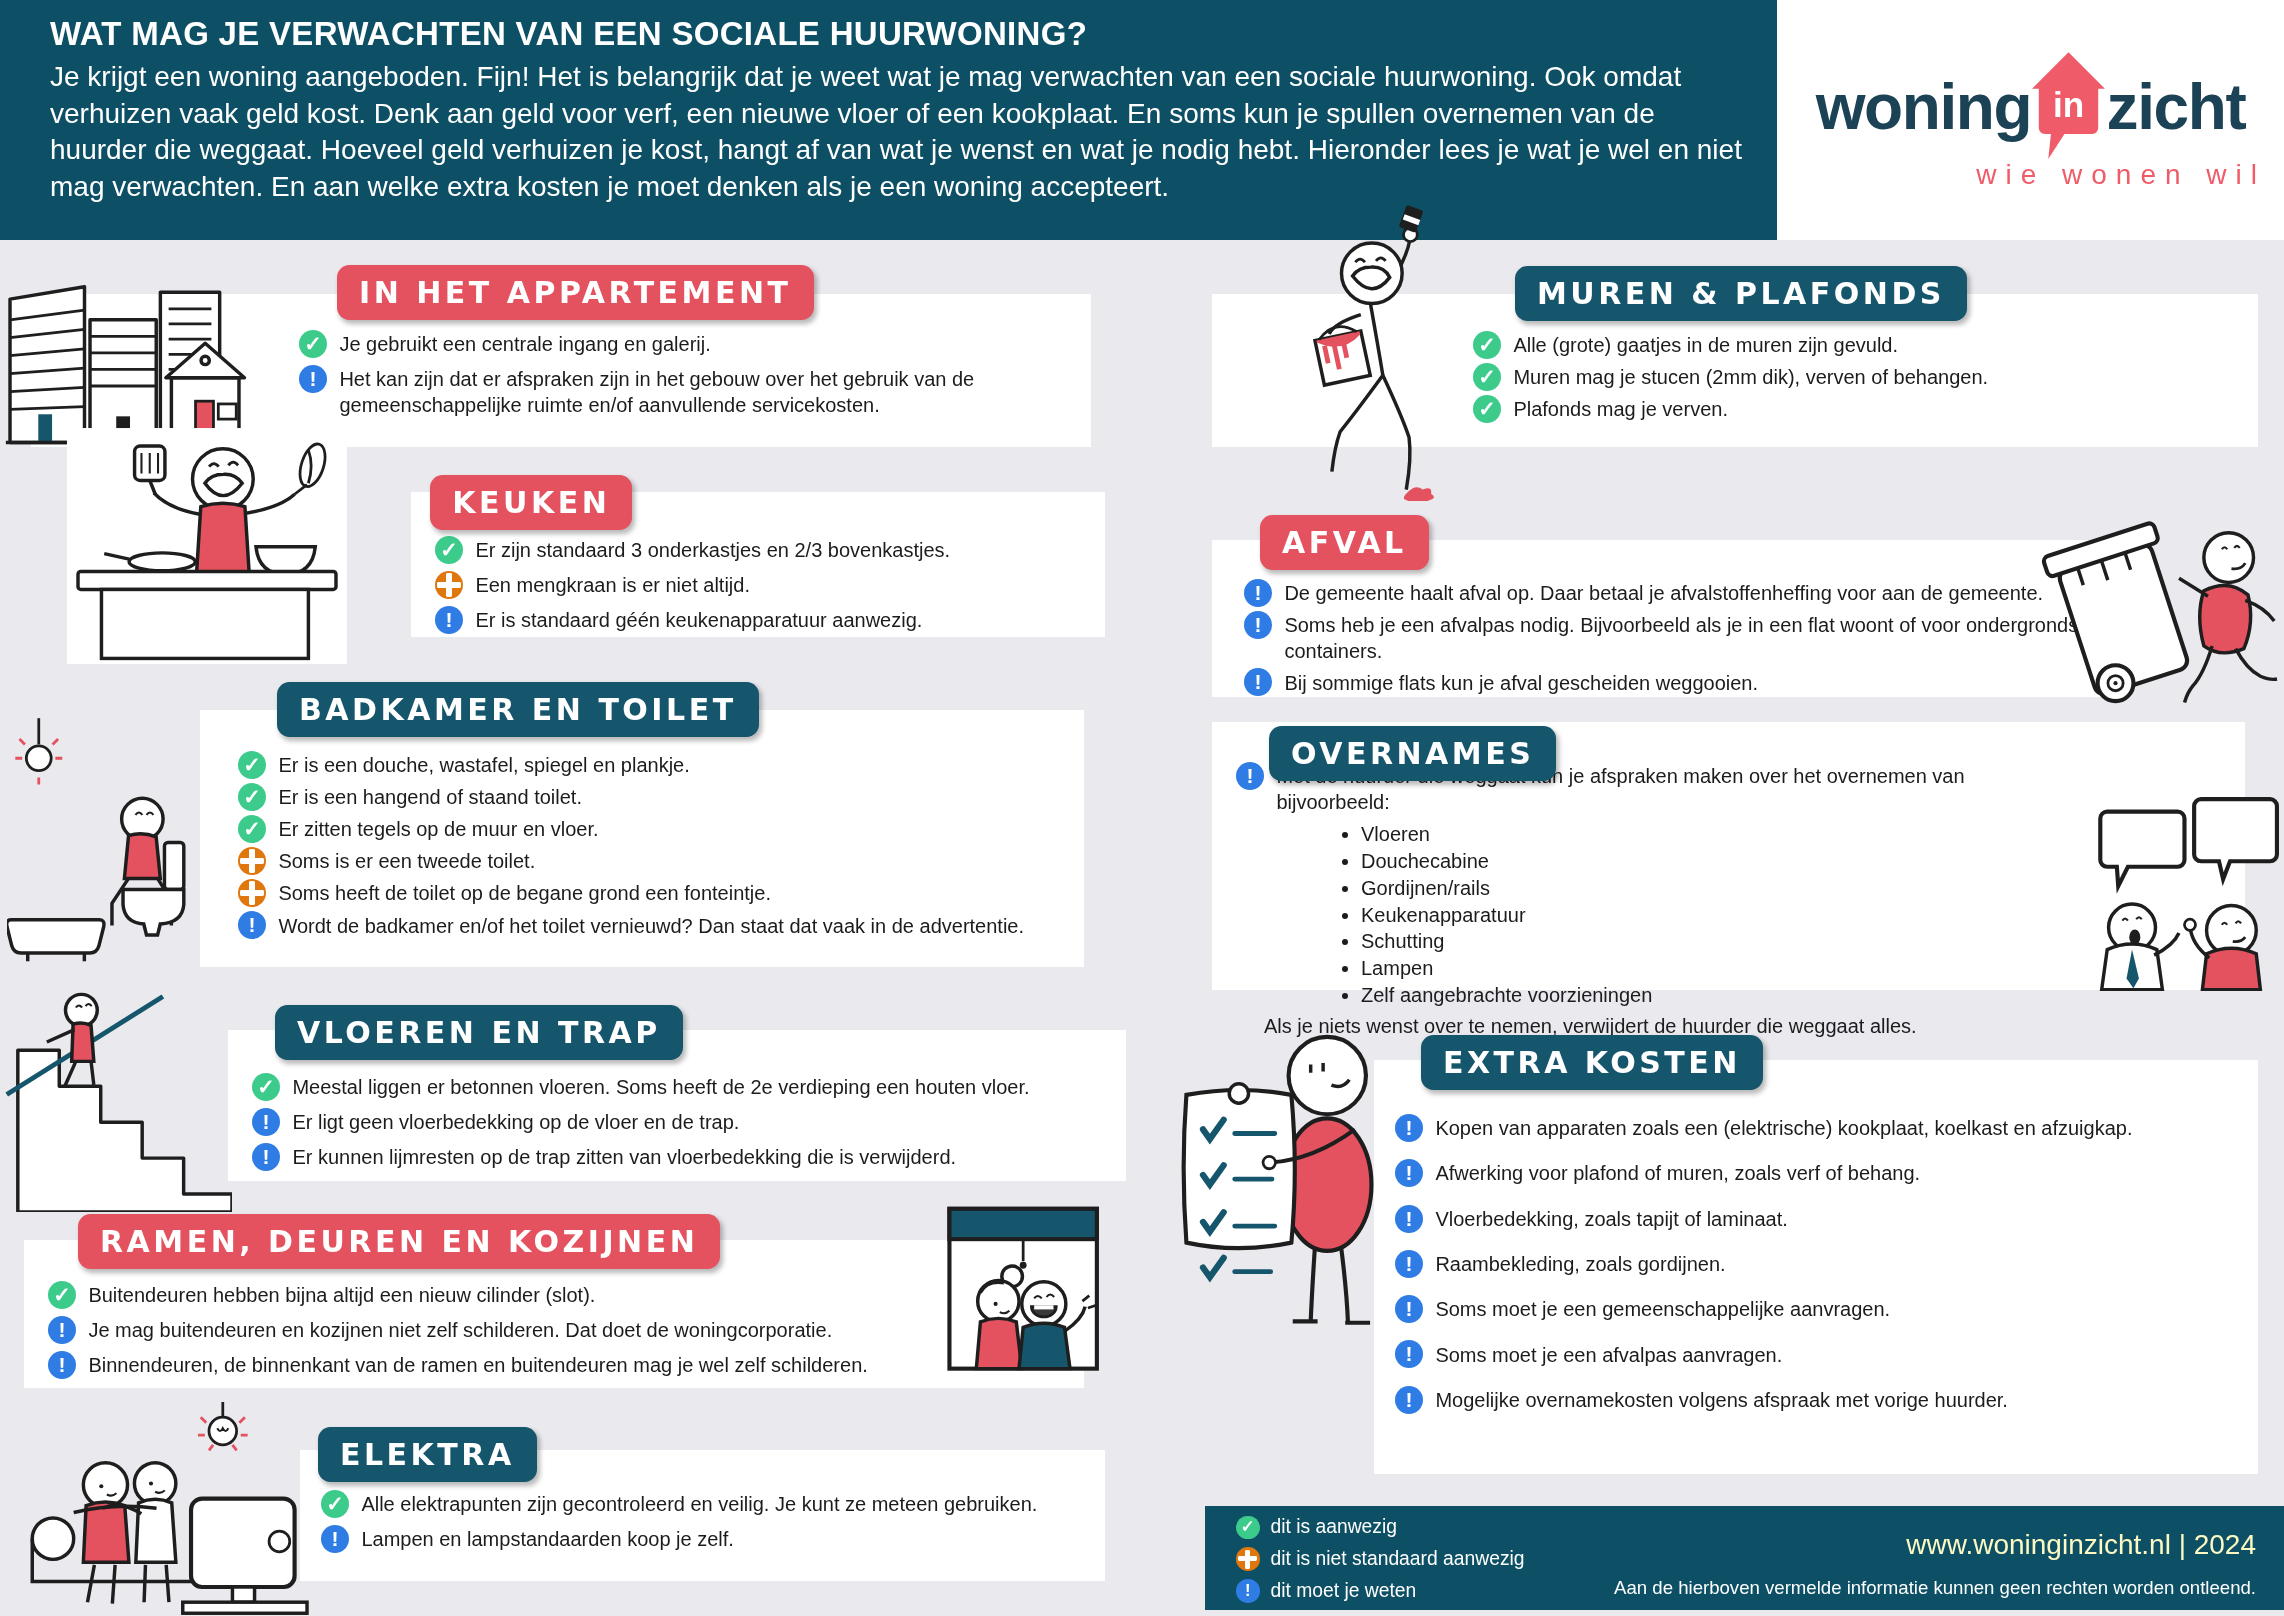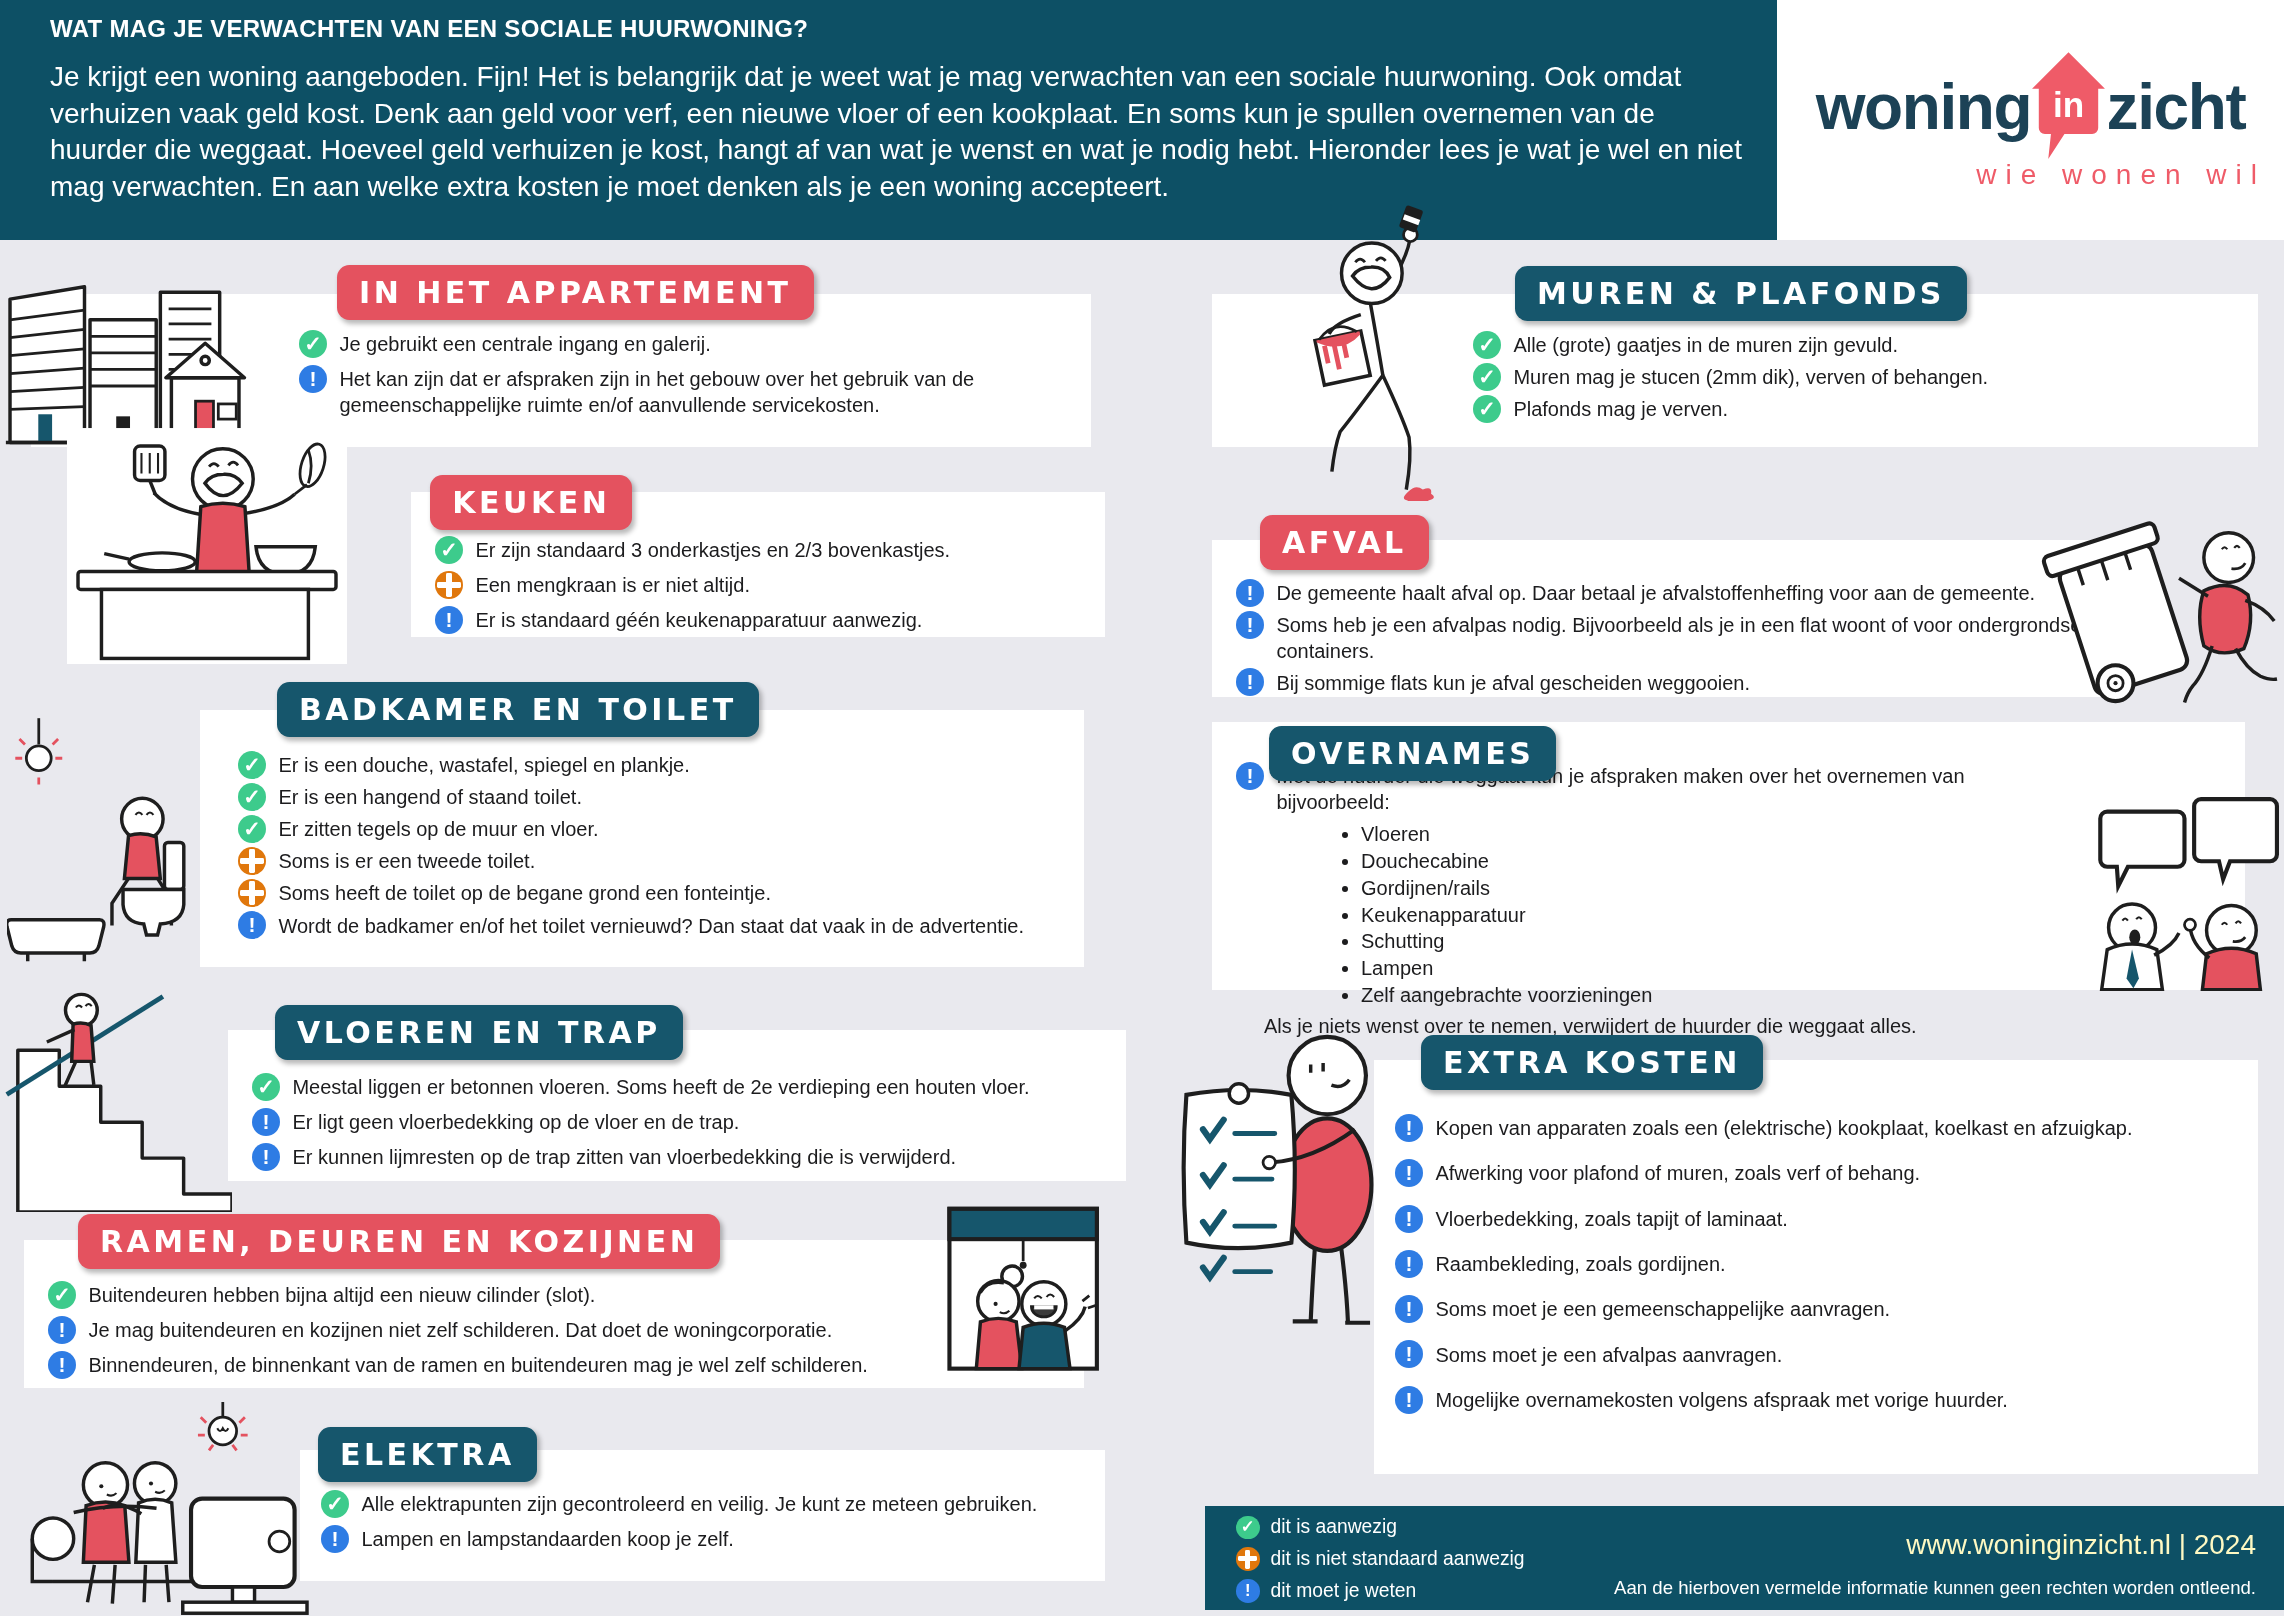--- a/index.html
+++ b/index.html
@@ -1,21 +1,21 @@
 <!DOCTYPE html>
 <html style="--bg: #E9E9EE; --header_teal: #0D5065; --badge_teal: #16566C; --badge_red: #E4525F; --green: #3DCB8C; --blue: #2E7CE4; --orange: #E0770C; --text: #1C1C1E; --logo_navy: #1C4256; --logo_red: #EF5B68;font-size:11px"><head>
 <meta charset="utf-8">
 <style>
   html,body{margin:0;padding:0;background:#cfcfd6;}
   .stage{position:relative;width:2284px;height:1616px;background:var(--bg,#E9E9EE);overflow:hidden;
          font-family:"Liberation Sans", sans-serif;color:var(--text,#1c1c1e);}
 
   
   .header{position:absolute;left:0;top:0;width:2284px;height:240px;background:var(--header_teal,#0D5065);}
-  .header .title{position:absolute;left:50px;top:15px;font-size:24px;font-weight:bold;color:#fff;letter-spacing:0.3px;}
+  .header .title{position:absolute;left:50px;top:15px;font-size:33px;font-weight:bold;color:#fff;letter-spacing:0.3px;}
   .header .intro{position:absolute;left:50px;top:59px;width:1706px;font-size:28px;line-height:1.31;color:#ffffff;}
   .logo-panel{position:absolute;left:1777px;top:0;width:507px;height:240px;background:#fff;
               display:flex;flex-direction:column;align-items:center;justify-content:center;}
   .logo-row{display:flex;align-items:center;}
   .logo-word{font-size:64px;font-weight:bold;color:var(--logo_navy,#1C4256);letter-spacing:-1.4px;}
   .logo-house{width:81px;height:116px;margin:0 -2.8px;}
   .logo-tagline{width:100%;text-align:right;padding-right:18px;box-sizing:border-box;margin-top:-5.5px;
                 color:var(--logo_red,#EF5B68);font-size:28px;letter-spacing:9px;}
 
   
@@ -206,21 +206,21 @@
       </div>
       <div class="item">
         <span class="dot ic-check"></span>
         <div class="txt">Plafonds mag je verven.</div>
       </div>
     </div>
   </section>
 
   <section class="card" style="left:1212px;top:508px;width:915px;height:157px;margin-top:32px;">
     <div class="badge badge-red" style="left:48px;top:-25px;">AFVAL</div>
-    <div class="items tight" style="padding:39px 25px 0 24px;">
+    <div class="items tight" style="padding:39px 25px 0 32px;">
       <div class="item">
         <span class="dot ic-info"></span>
         <div class="txt">De gemeente haalt afval op. Daar betaal je afvalstoffenheffing voor aan de gemeente.</div>
       </div>
       <div class="item">
         <span class="dot ic-info"></span>
         <div class="txt">Soms heb je een afvalpas nodig. Bijvoorbeeld als je in een flat woont of voor ondergrondse containers.</div>
       </div>
       <div class="item">
         <span class="dot ic-info"></span>

